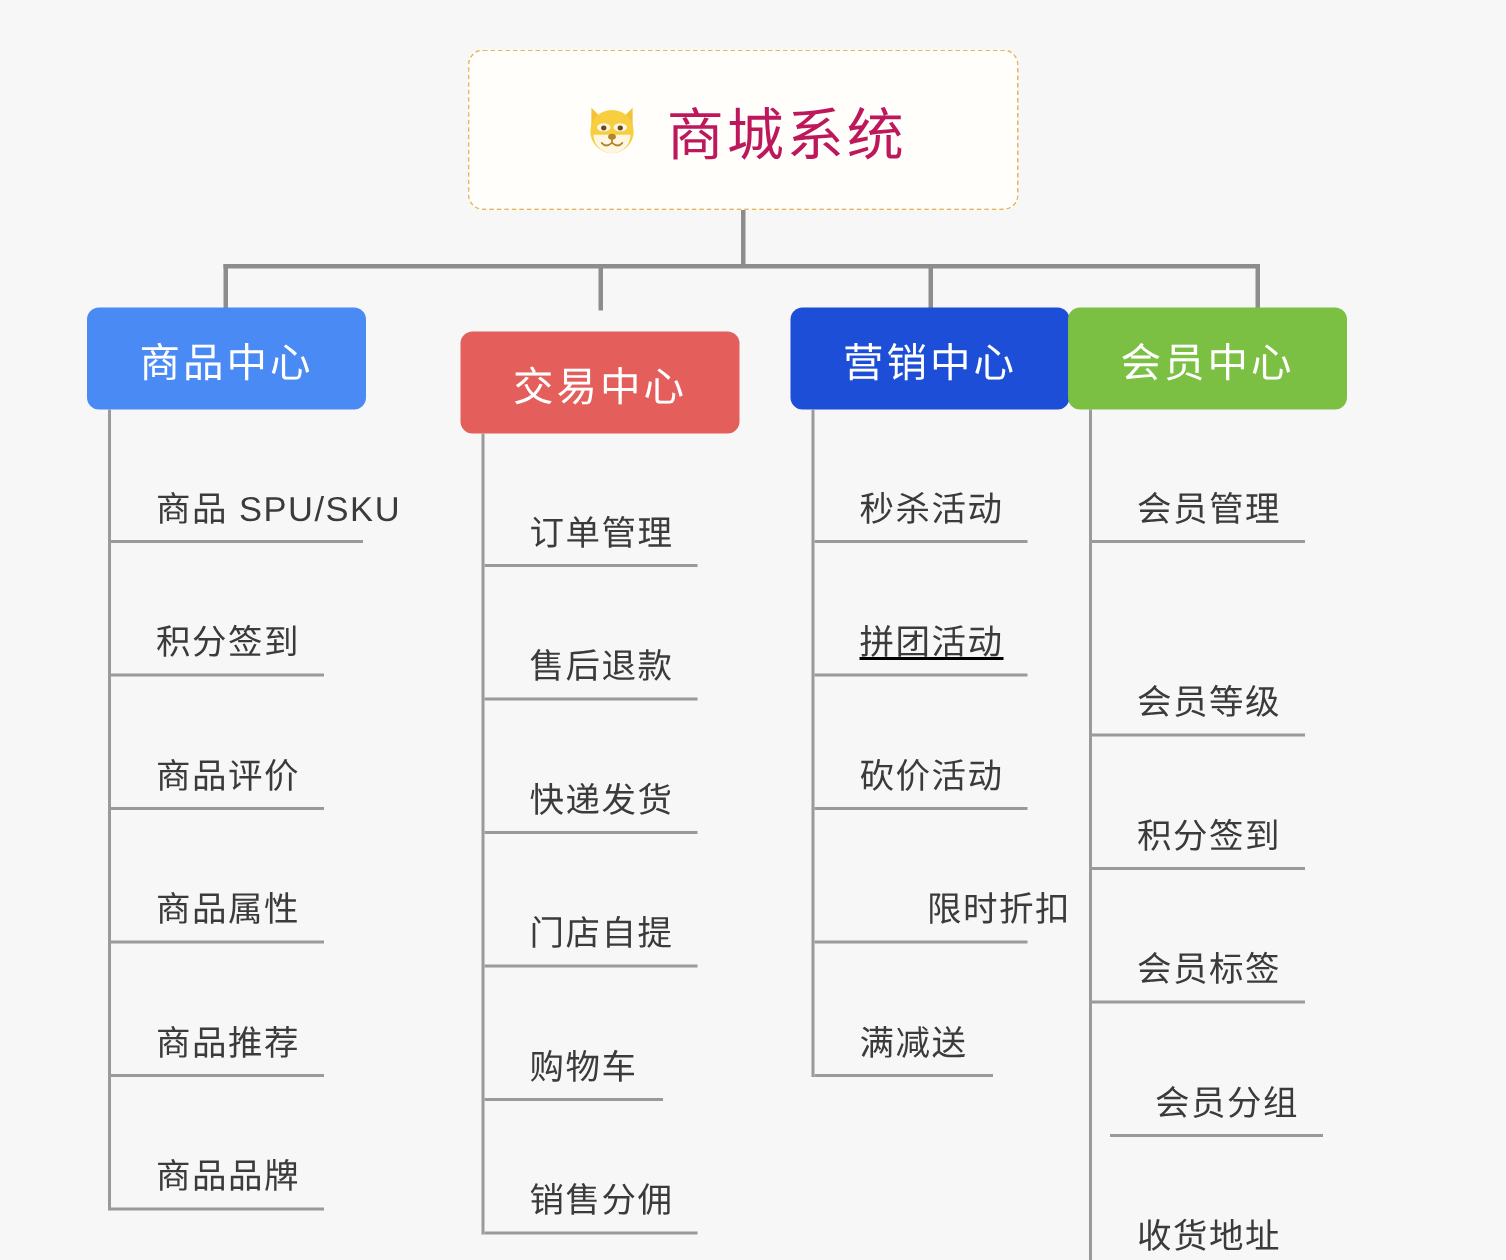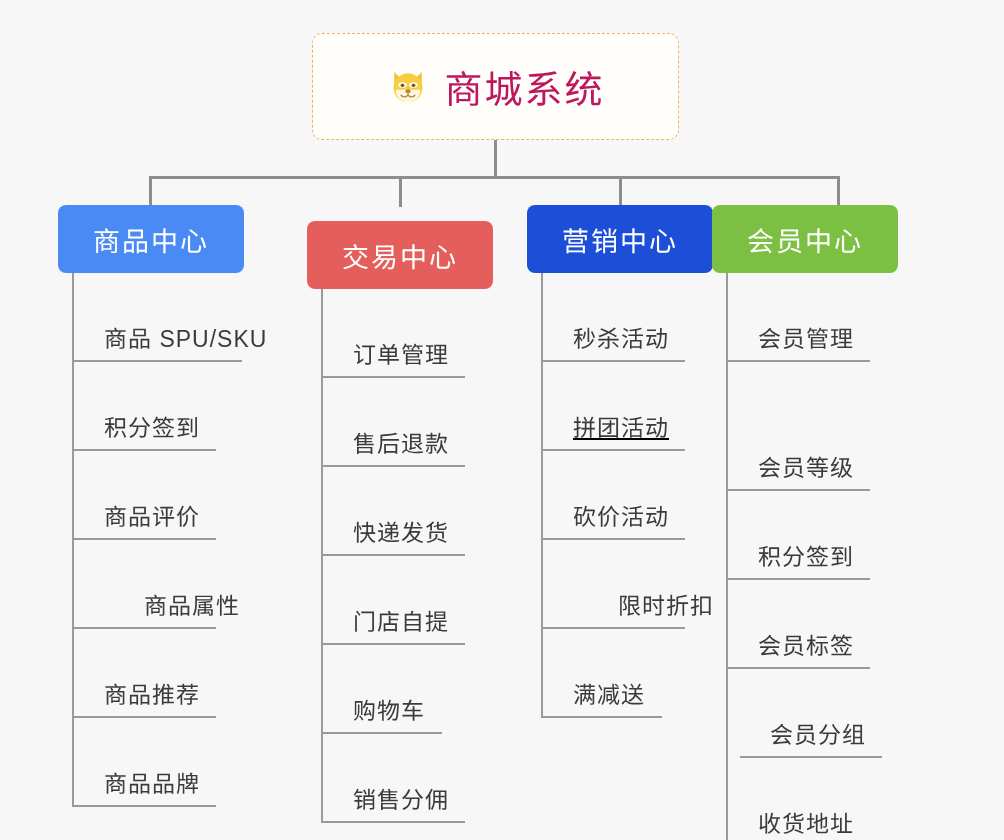--- a/index.html
+++ b/index.html
@@ -139,21 +139,21 @@
     <div class="leaf-list">
       <div class="leaf-item" style="width:168px;">
         <span class="leaf-label">商品 SPU/SKU</span>
       </div>
       <div class="leaf-item" style="width:142px;">
         <span class="leaf-label">积分签到</span>
       </div>
       <div class="leaf-item" style="width:142px;">
         <span class="leaf-label">商品评价</span>
       </div>
-      <div class="leaf-item" style="width:142px;padding-left:40px;">
+      <div class="leaf-item" style="width:142px;">
         <span class="leaf-label">商品属性</span>
       </div>
       <div class="leaf-item" style="width:142px;">
         <span class="leaf-label">商品推荐</span>
       </div>
       <div class="leaf-item" style="width:142px;">
         <span class="leaf-label">商品品牌</span>
       </div>
     </div>
   </div>

